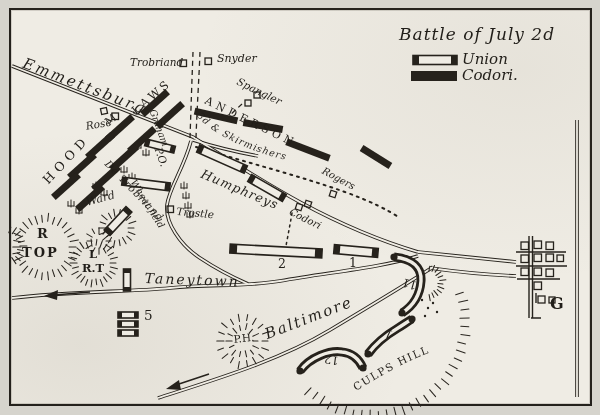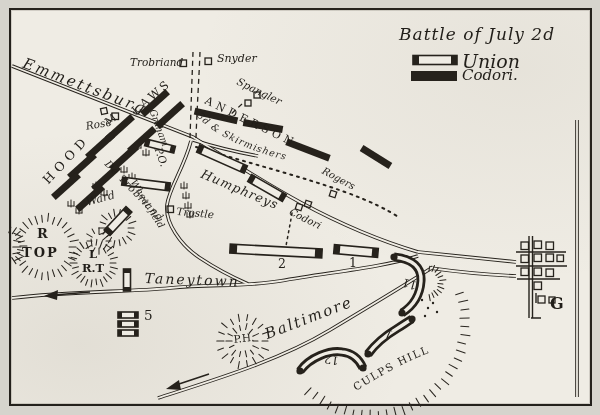--- a/index.html
+++ b/index.html
@@ -439,21 +439,21 @@
     <path id="cupath" fill="none" stroke="none" d="M356,391 C384,374 406,360 446,347"></path>
     <text class="svgtxt" style="font-size:9.5px;font-style:italic;letter-spacing:1px">
       <textPath href="#skpath">3d &amp; Skirmishers</textPath>
     </text>
     <text class="svgtxt" style="font-size:10.5px;letter-spacing:1.5px">
       <textPath href="#cupath">CULPS HILL</textPath>
     </text>
   </svg>
 
   <div class="lbl" style="left:399px;top:26px;font-size:17px;letter-spacing:1px;font-style:italic;">Battle of July 2d</div>
-  <div class="lbl" style="left:462px;top:52px;font-size:19px;">Union</div>
+  <div class="lbl" style="left:462px;top:52px;font-size:15px;">Union</div>
   <div class="lbl" style="left:462px;top:68px;font-size:15px;">Codori.</div>
 
   <div class="lbl" style="left:26px;top:56px;font-size:15px;letter-spacing:2.5px;transform:rotate(21deg);">Emmettsburg</div>
   <div class="lbl" style="left:130px;top:57px;font-size:10.5px;">Trobriand</div>
   <div class="lbl" style="left:217px;top:53px;font-size:11px;">Snyder</div>
   <div class="lbl" style="left:240px;top:76px;font-size:10.5px;transform:rotate(26deg);">Spangler</div>
   <div class="lbl cap" style="left:208px;top:95px;font-size:11px;letter-spacing:4px;transform:rotate(26deg);">ANDERSON</div>
   <div class="lbl cap" style="left:130px;top:108px;font-size:11.5px;letter-spacing:3px;transform:rotate(-40deg);">LAWS</div>
   <div class="lbl cap" style="left:103px;top:119px;font-size:11px;transform:rotate(-40deg);">M</div>
   <div class="lbl" style="left:85px;top:121px;font-size:10.5px;transform:rotate(-10deg);">Rose</div>

